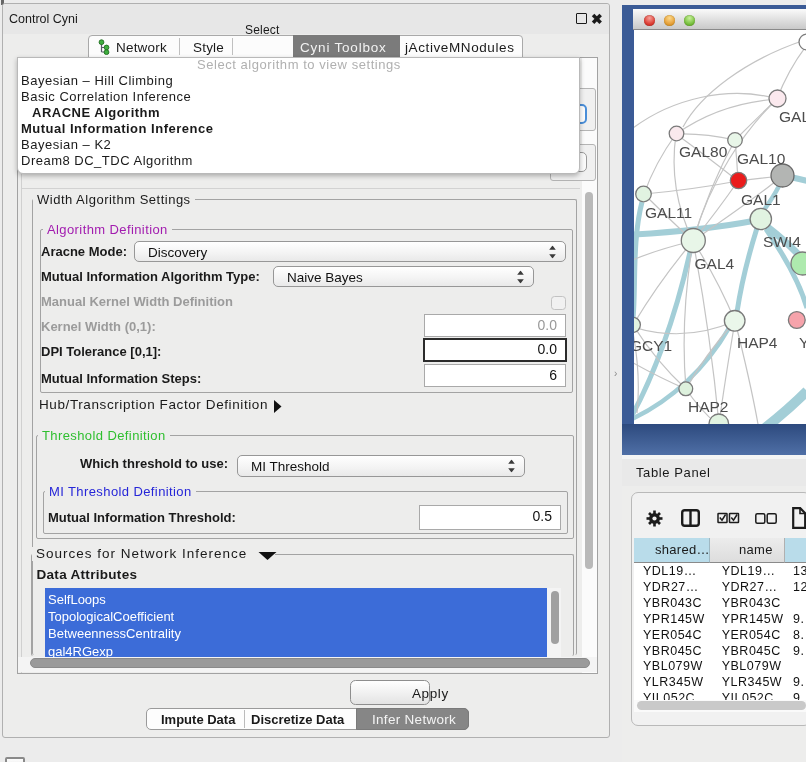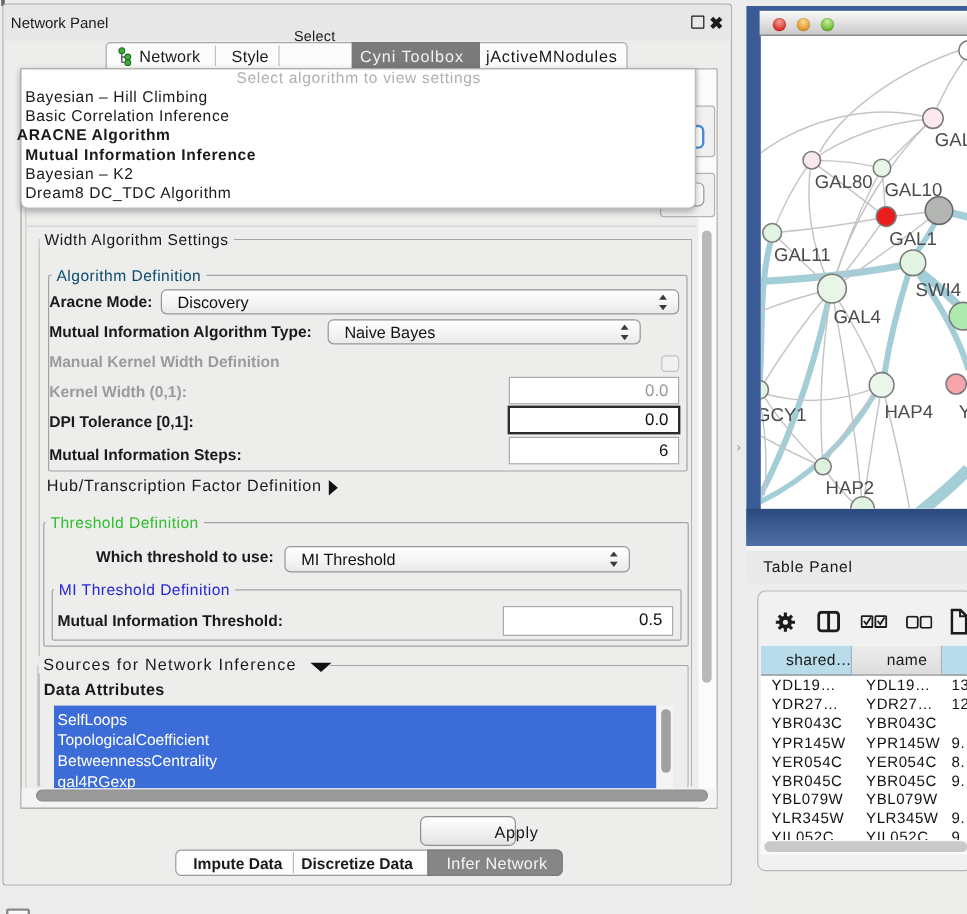--- a/index.html
+++ b/index.html
@@ -15,21 +15,21 @@
   .gb { position:absolute; border:1px solid #a3a3a3; border-radius:2px; }
   .gt { position:absolute; line-height:1; white-space:nowrap; background:#ededec; padding:0 4px; }
 </style>
 </head>
 <body>
 
 <div class="abs" style="left:1px;top:0;width:3px;height:5px;background:#666;"></div>
 
 <div class="abs" style="left:2px;top:3px;width:608px;height:735px;background:#ededec;border:1px solid #b0b0b0;border-radius:3px;"></div>
 <div class="abs" style="left:3px;top:4px;width:606px;height:30px;background:#e7e7e7;border-radius:3px 3px 0 0;"></div>
-<div class="t" style="left:9px;top:13px;font-size:12.5px;">Network Panel</div>
+<div class="t" style="left:9px;top:13px;font-size:12.5px;">Control Cyni</div>
 <div class="abs" style="left:576px;top:13px;width:11px;height:11px;border:1.6px solid #1a1a1a;border-radius:1px;background:#e7e7e7;"></div>
 <div class="t" style="left:591px;top:12px;font-size:14px;font-weight:bold;">✖</div>
 
 <div class="abs" style="left:88px;top:35px;width:435px;height:23px;background:#fcfcfc;border:1px solid #a9a9a9;border-bottom:1px solid #a9a9a9;border-radius:4px 4px 0 0;"></div>
 <div class="abs" style="left:179px;top:38px;width:1px;height:17px;background:#c0c0c0;"></div>
 <div class="abs" style="left:232px;top:38px;width:1px;height:17px;background:#c0c0c0;"></div>
 <div class="abs" style="left:293px;top:35px;width:107px;height:23px;background:#7b7b7b;"></div>
 <svg class="abs" style="left:97px;top:39px;" width="14" height="16" viewBox="0 0 14 16">
   <path d="M4.5 4 V13 M4.5 8.5 H9 M4.5 13 H9" fill="none" stroke="#5a5a6a" stroke-width="1.2"></path>
   <circle cx="4.5" cy="3.2" r="2.4" fill="#3fae3f" stroke="#1f6e1f" stroke-width="0.9"></circle>
@@ -52,21 +52,21 @@
 <div class="abs" style="left:556px;top:103.5px;width:31px;height:20.5px;border:2.5px solid #4a8ed8;border-radius:5px;background:#fdfdfd;"></div>
 <div class="abs" style="left:550px;top:143.5px;width:46px;height:37px;border:1px solid #b4b4b4;border-radius:3px;background:#f0f0f0;"></div>
 <div class="abs" style="left:556px;top:152px;width:31px;height:20px;border:1.5px solid #9a9a9a;border-radius:5px;background:#fbfbfb;"></div>
 
 <div class="abs" style="left:22px;top:188px;width:558px;height:1px;background:#d2d2d2;"></div>
 
 <div class="gb" style="left:31.5px;top:199px;width:545.5px;height:456px;border-bottom:none;"></div>
 <div class="gt" style="left:33px;top:193px;font-size:13px;letter-spacing:0.5px;color:#1a1a1a;">Width Algorithm Settings</div>
 
 <div class="gb" style="left:39.5px;top:229px;width:533px;height:164px;"></div>
-<div class="gt" style="left:43px;top:223px;font-size:13px;letter-spacing:0.4px;color:#0c4a6e;">Algorithm Definition</div>
+<div class="gt" style="left:43px;top:223px;font-size:13px;letter-spacing:0.4px;color:#a21caf;">Algorithm Definition</div>
 
 <div class="t b" style="left:41px;top:244.5px;font-size:13px;">Aracne Mode:</div>
 <div class="combo" style="left:134px;top:241px;width:432px;height:21px;">
   <span class="ctext">Discovery</span>
   <svg class="arrows" viewBox="0 0 7 13">
       <path d="M3.5 0 L6.8 4.3 H0.2 Z" fill="#3a3a3a"></path>
       <path d="M3.5 13 L6.8 8.7 H0.2 Z" fill="#3a3a3a"></path>
     </svg>
 </div>
 
@@ -317,18 +317,18 @@
       </div>
   </div>
   <div class="abs" style="left:0;top:162px;width:172px;height:12px;background:#fafafa;"></div>
   <div class="abs" style="left:3px;top:162.5px;width:169px;height:9.5px;background:#c9c9c9;border-radius:4.5px;"></div>
 </div>
 
 <div class="abs" style="left:17px;top:57px;width:562.5px;height:117px;background:#fff;border:1px solid #b9b9b9;border-radius:0 0 6px 6px;box-shadow:0 2px 5px rgba(0,0,0,0.28);z-index:50;"></div>
 <div class="t" style="left:197px;top:57.5px;font-size:13px;letter-spacing:0.55px;color:#b0b0b0;z-index:51;">Select algorithm to view settings</div>
 <div class="t" style="left:21px;top:73.5px;font-size:13px;letter-spacing:0.5px;z-index:51;">Bayesian – Hill Climbing</div>
 <div class="t" style="left:21px;top:89.6px;font-size:13px;letter-spacing:0.5px;z-index:51;">Basic Correlation Inference</div>
-<div class="t b" style="left:14px;top:105.8px;font-size:13px;letter-spacing:0.5px;z-index:51;">ARACNE Algorithm</div>
+<div class="t b" style="left:32px;top:105.8px;font-size:13px;letter-spacing:0.5px;z-index:51;">ARACNE Algorithm</div>
 <div class="t" style="left:21px;top:121.9px;font-size:13px;letter-spacing:0.5px;z-index:51;font-weight:bold;">Mutual Information Inference</div>
 <div class="t" style="left:21px;top:138px;font-size:13px;letter-spacing:0.5px;z-index:51;">Bayesian – K2</div>
 <div class="t" style="left:21px;top:154.1px;font-size:13px;letter-spacing:0.5px;z-index:51;">Dream8 DC_TDC Algorithm</div>
 
 <div class="abs" style="left:5px;top:757px;width:20px;height:14px;border:2px solid #8a8a8a;border-radius:2px;background:linear-gradient(#fdfdfd,#e3e3e3);"></div>
 
 </body></html>

